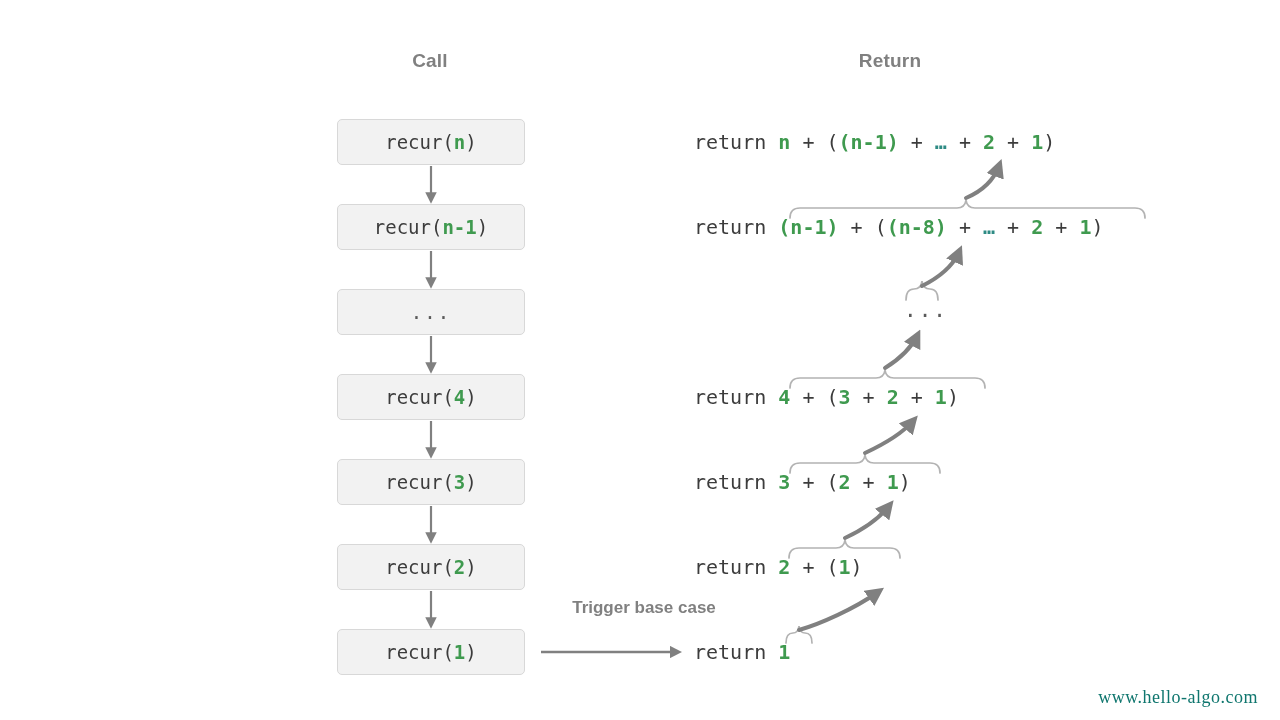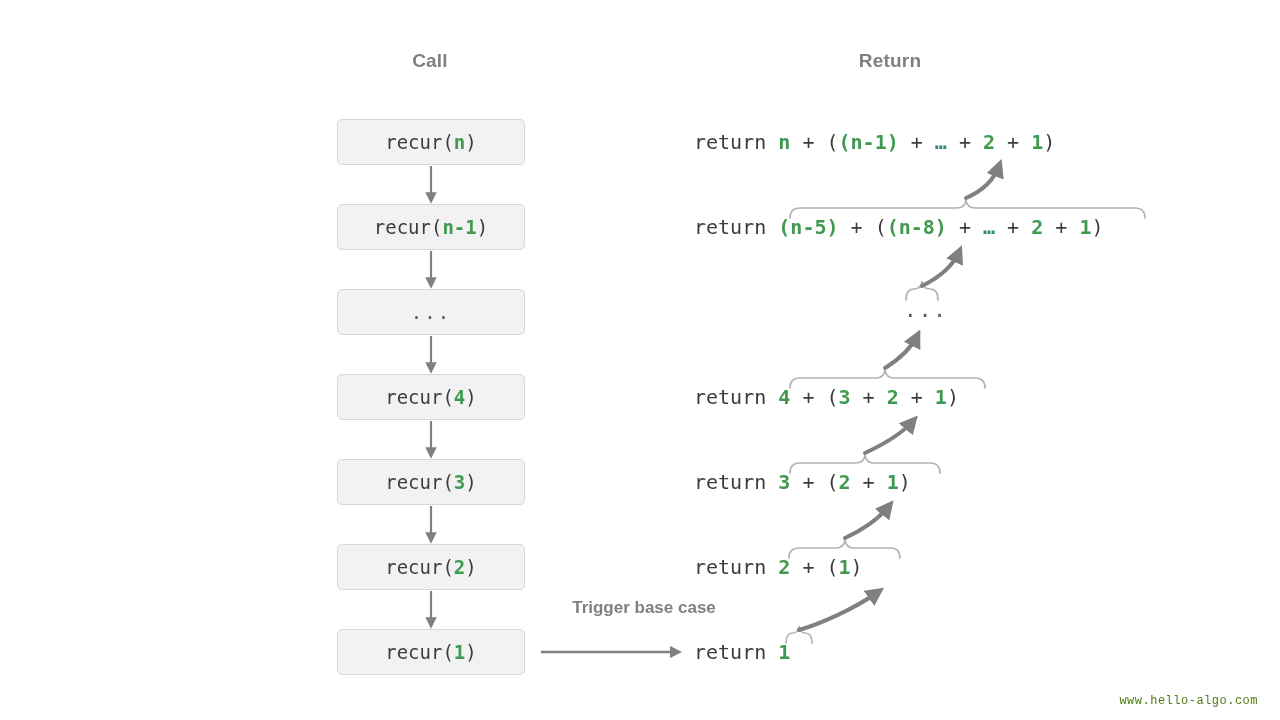--- a/index.html
+++ b/index.html
@@ -104,23 +104,23 @@
     font-size: 17px;
     color: #808080;
     white-space: nowrap;
   }
 
   
   #watermark {
     position: absolute;
     right: 22px;
     bottom: 12px;
-    font-family: Liberation Mono, monospace;
-    font-size: 12px;
-    color: #4d7c0f;
+    font-family: Liberation Serif, serif;
+    font-size: 18px;
+    color: #0f766e;
     letter-spacing: 0.5px;
   }
 </style>
 </head>
 <body>
 
 <div class="stage">
 
   <div class="col-header" id="header-call">Call</div>
   <div class="col-header" id="header-return">Return</div>
@@ -161,21 +161,21 @@
     <span>recur(</span>
       <span class="arg">1</span>
       <span>)</span>
   </div>
 
   <div class="ret-line" style="top:142px">
     <span class="kw">return </span><span class="num">n</span><span class="op"> + </span><span class="paren">(</span><span class="num">(</span><span class="num">n-1</span><span class="num">)</span><span class="op"> + </span><span class="el">…</span><span class="op"> + </span><span class="num">2</span><span class="op"> + </span><span class="num">1</span><span class="paren">)</span>
   </div>
 
   <div class="ret-line" style="top:227px">
-    <span class="kw">return </span><span class="num">(n-5)</span><span class="op"> + </span><span class="paren">(</span><span class="num">(</span><span class="num">n-8</span><span class="num">)</span><span class="op"> + </span><span class="el">…</span><span class="op"> + </span><span class="num">2</span><span class="op"> + </span><span class="num">1</span><span class="paren">)</span>
+    <span class="kw">return </span><span class="num">(n-1)</span><span class="op"> + </span><span class="paren">(</span><span class="num">(</span><span class="num">n-8</span><span class="num">)</span><span class="op"> + </span><span class="el">…</span><span class="op"> + </span><span class="num">2</span><span class="op"> + </span><span class="num">1</span><span class="paren">)</span>
   </div>
 
   <div id="return-ellipsis">...</div>
 
   <div class="ret-line" style="top:397px">
     <span class="kw">return </span><span class="num">4</span><span class="op"> + </span><span class="paren">(</span><span class="num">3</span><span class="op"> + </span><span class="num">2</span><span class="op"> + </span><span class="num">1</span><span class="paren">)</span>
   </div>
 
   <div class="ret-line" style="top:482px">
     <span class="kw">return </span><span class="num">3</span><span class="op"> + </span><span class="paren">(</span><span class="num">2</span><span class="op"> + </span><span class="num">1</span><span class="paren">)</span>

